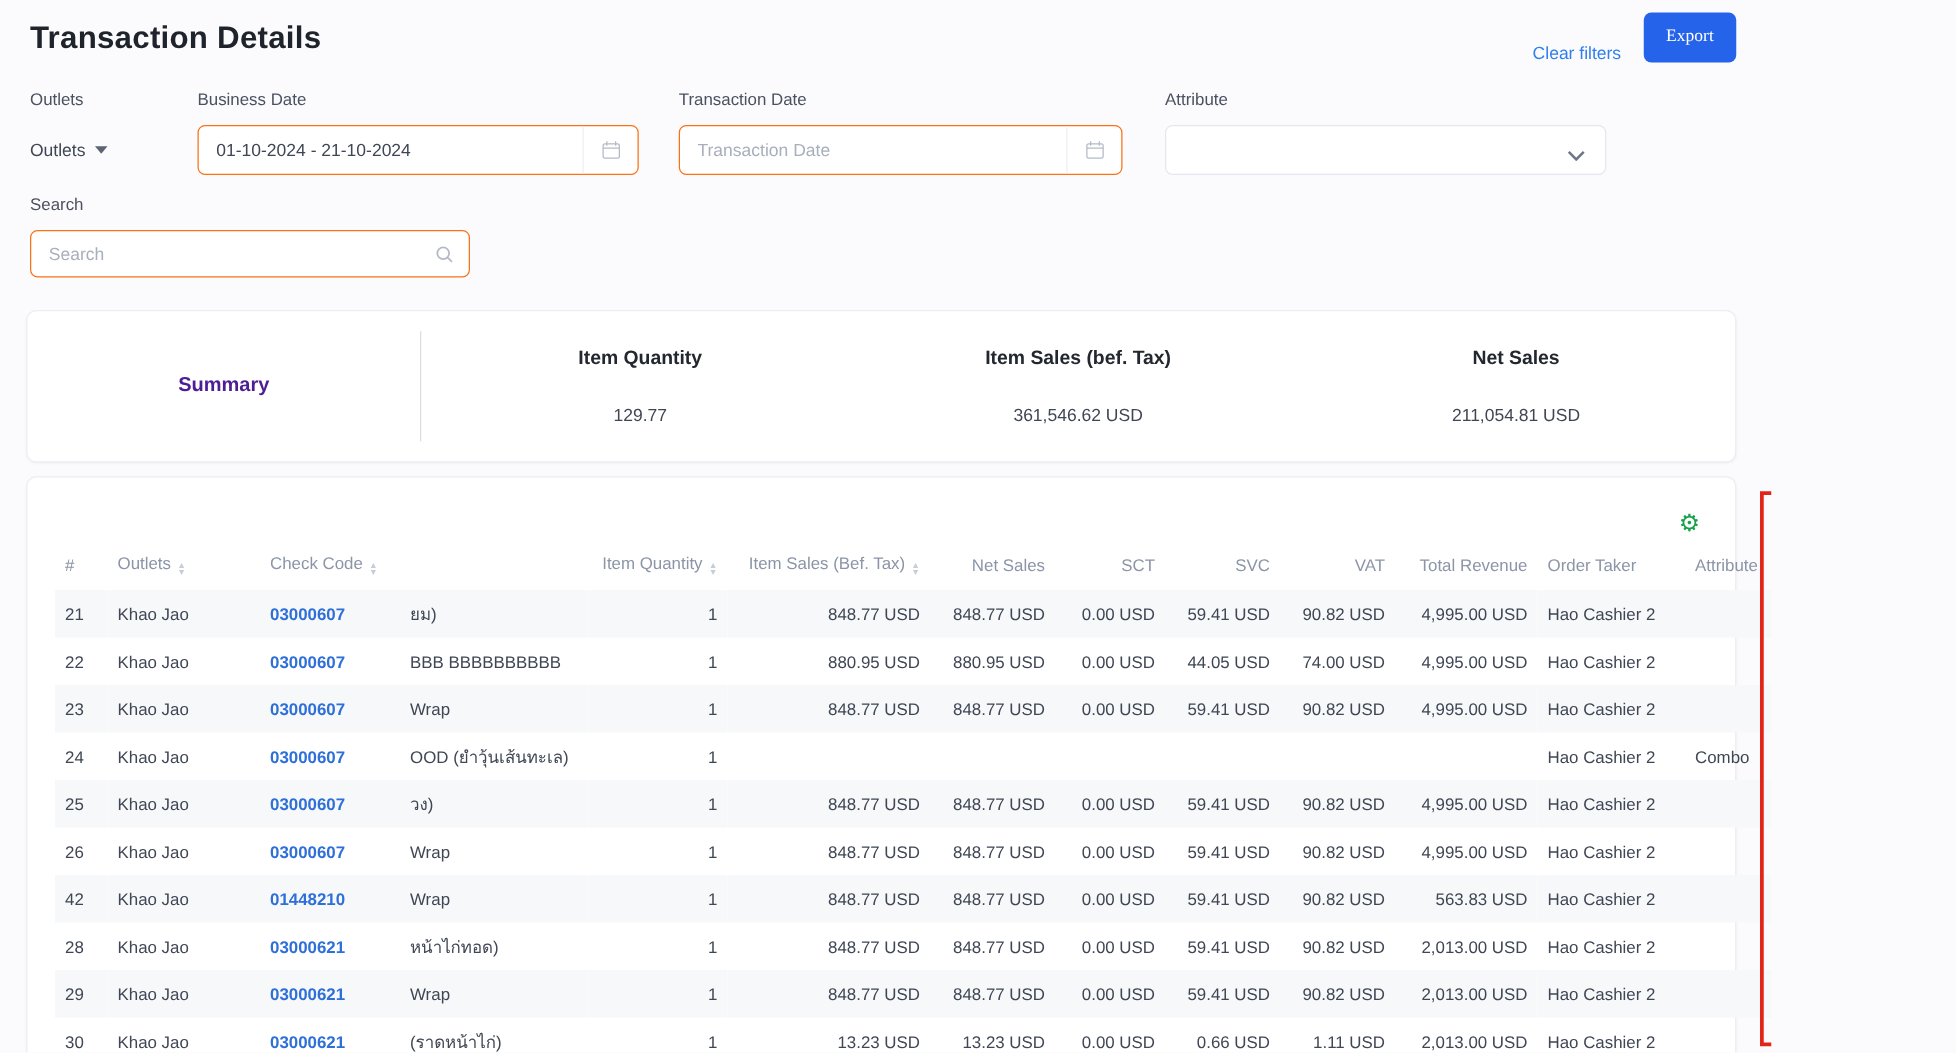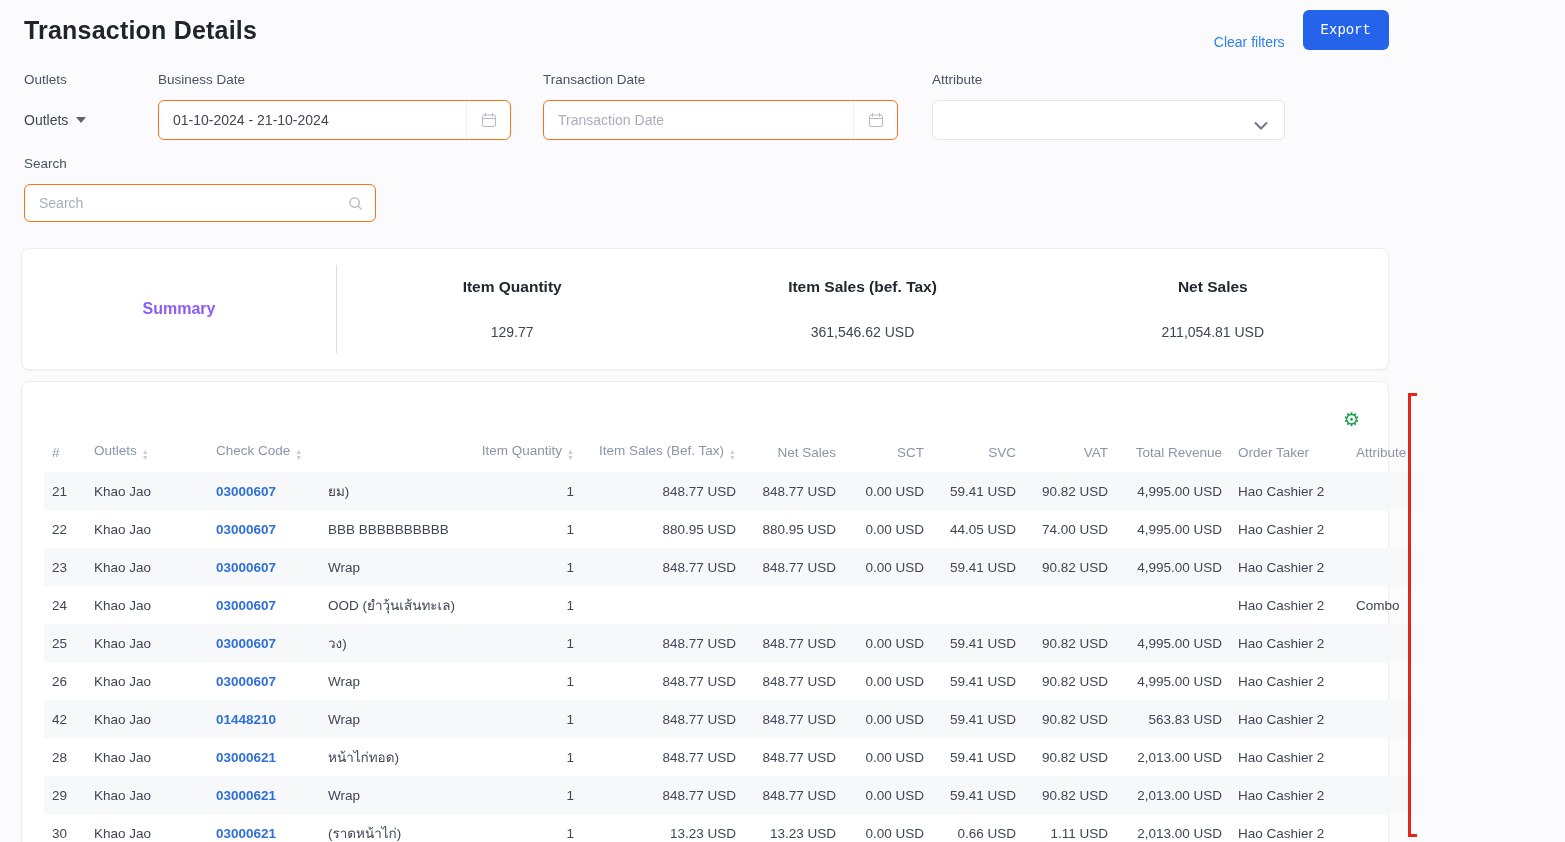--- a/index.html
+++ b/index.html
@@ -8,21 +8,21 @@
     font-family: "Liberation Sans", "DejaVu Sans", sans-serif;
     background:#fbfbfd; color:#3f4654;
   }
   .page { position:relative; width:1417px; height:842px; overflow:hidden; background:#fbfbfd; }
 
   
   .topbar { display:flex; justify-content:space-between; align-items:center; padding:10px 28px 0 24px; }
   .page-title { font-size:25px; font-weight:700; color:#1e232c; letter-spacing:.2px; }
   .top-actions { display:flex; align-items:flex-end; gap:18px; }
   .clear-filters { color:#2f80ed; font-size:14px; cursor:pointer; }
-  .export-btn { background:#2563eb; color:#fff; border:none; border-radius:6px; padding:0 18px; height:40px; font-size:14px; font-family:Liberation Mono, monospace; cursor:pointer; }
+  .export-btn { background:#2563eb; color:#fff; border:none; border-radius:6px; padding:0 18px; height:40px; font-size:14px; font-family:Liberation Serif, serif; cursor:pointer; }
 
   
   .filters { padding:22px 24px 0 24px; }
   .filter-row { display:flex; align-items:flex-start; }
   .filter-label { font-size:13.5px; color:#4a5160; margin-bottom:13px; }
   .fcol-outlets { width:134px; }
   .fcol-bdate { width:353px; margin-right:32px; }
   .fcol-tdate { width:355px; margin-right:34px; }
   .fcol-attr { width:353px; }
   .input-box { height:40px; background:#fff; border:1px solid #f97316; border-radius:6px; display:flex; align-items:center; overflow:hidden; }
@@ -34,21 +34,21 @@
   .outlets-dd { height:40px; display:flex; align-items:center; gap:8px; font-size:14px; color:#3f4654; cursor:pointer; }
   .caret-down { width:0; height:0; border-left:5px solid transparent; border-right:5px solid transparent; border-top:6px solid #5b6472; display:inline-block; }
   .search-block { margin-top:16px; }
   .search-box { width:352px; height:38px; margin-top:8px; }
   .search-box .icon-slot { border-left:none; width:40px; }
 
   
   .card { background:#fff; border:1px solid #ededf2; border-radius:8px; box-shadow:0 1px 2px rgba(16,24,40,.04); }
   .summary-card { margin:26px 28px 0 21px; height:122px; display:flex; align-items:center; }
   .summary-title-wrap { width:314px; display:flex; justify-content:center; }
-  .summary-title { font-size:16px; font-weight:700; color:#8b5cf6;text-align:right; }
+  .summary-title { font-size:16px; font-weight:700; color:#4c1d95;text-align:right; }
   .summary-divider { width:1px; height:88px; background:#d9dde4; }
   .summary-metrics { flex:1; display:flex; }
   .metric { flex:1; display:flex; flex-direction:column; align-items:center; gap:28px; }
   .metric-label { font-size:15.5px; font-weight:700; color:#23272f; }
   .metric-value { font-size:14px; color:#3f4654; }
 
   
   .table-card { margin:11px 28px 0 21px; padding:0 20px 0 22px; min-height:470px; position:relative; }
   .gear-bar { margin-top:24px; height:26px; display:flex; justify-content:flex-end; align-items:center; padding-right:8px; }
   .gear-icon { color:#18a34a; font-size:19px; line-height:1; cursor:pointer; }

